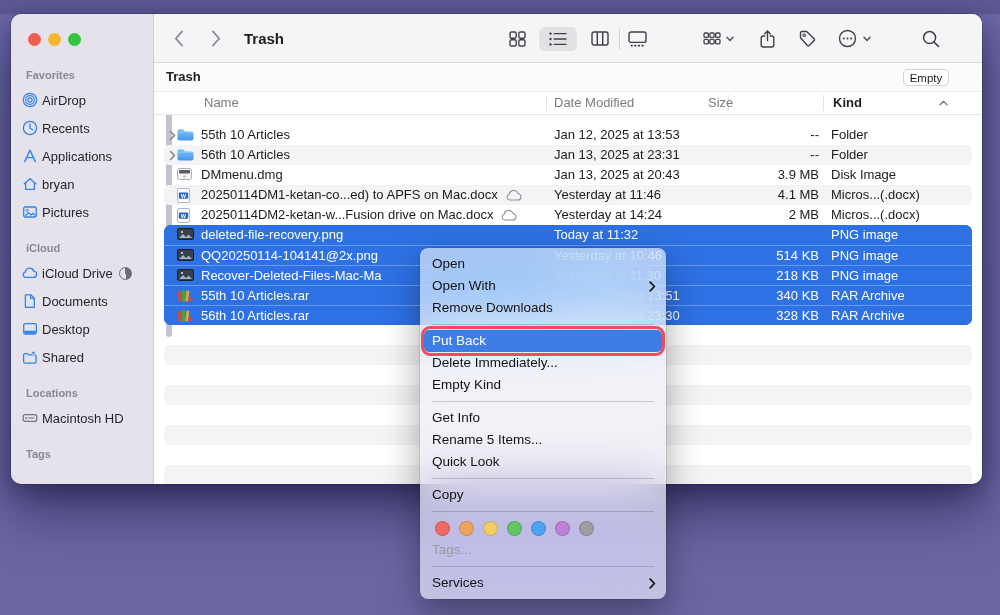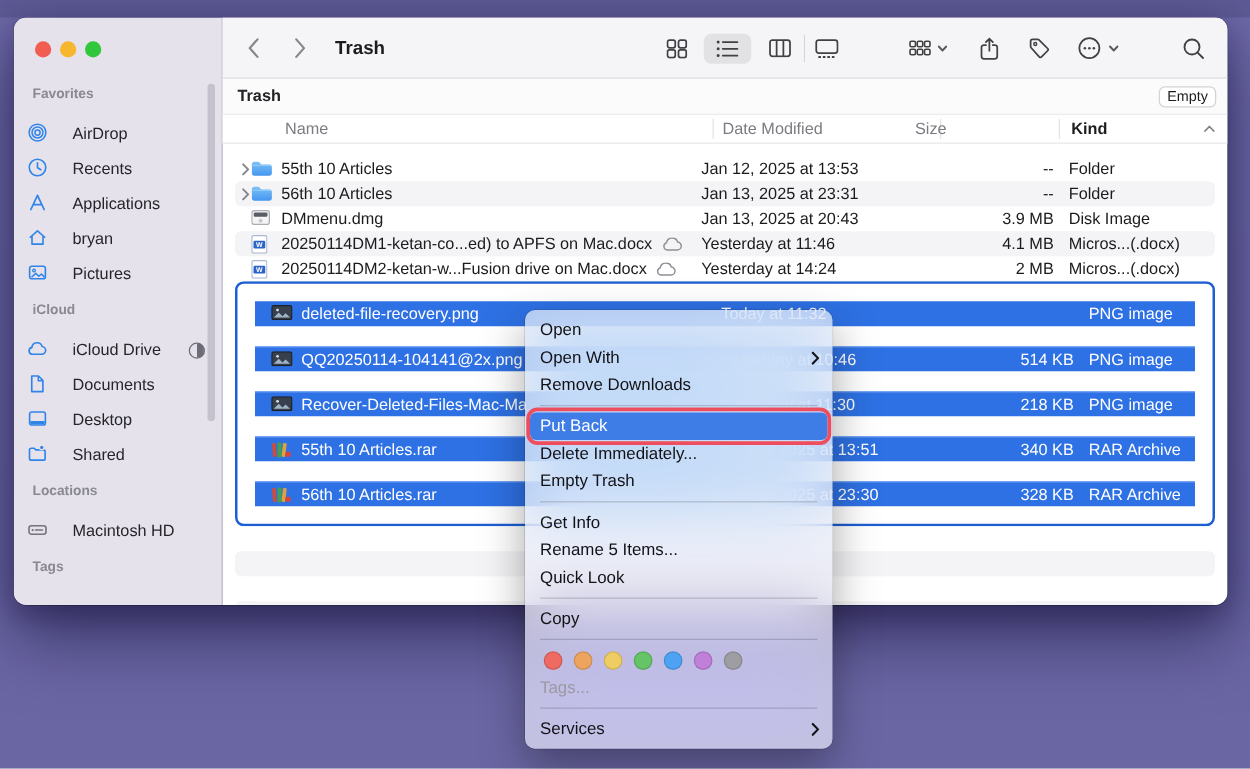--- a/index.html
+++ b/index.html
@@ -2,28 +2,28 @@
 <html><head>
 <meta charset="utf-8">
 <style>
 * { margin:0; padding:0; box-sizing:border-box; }
 body { width:1000px; height:615px; font-family:"Liberation Sans",sans-serif; overflow:hidden; }
 .desktop { position:relative; width:1000px; height:615px;
   background:linear-gradient(180deg,#5e5a95 0,#5e5a95 13px,#6e6aa9 15px,#6a66a4 100%); }
 .window { position:absolute; left:11px; top:14px; width:971px; height:470px; border-radius:10px;
   display:flex; overflow:hidden;
   box-shadow:0 0 0 .5px rgba(0,0,0,.3), 0 25px 55px rgba(15,10,50,.55), 0 8px 22px rgba(15,10,50,.3); }
-.sidebar { width:167px; background:#e5e2ec; position:relative; border-right:1px solid rgba(0,0,0,.09); flex:none; }
+.sidebar { width:143px; background:#e5e2ec; position:relative; border-right:1px solid rgba(0,0,0,.09); flex:none; }
 .lights { position:absolute; top:19px; left:17px; display:flex; gap:7px; }
 .light { width:13px; height:13px; border-radius:50%; }
 .light.red { background:#f25d52; } .light.yellow { background:#f6b62e; } .light.green { background:#30c73c; }
 #side-sections { position:absolute; top:54px; left:0; right:0; }
 .sec-label { height:14px; line-height:14px; padding-left:15px; font-size:11px; font-weight:bold; color:#8a8890; }
 .sec-items { list-style:none; margin:4px 0 15px; }
-.side-item { height:28px; display:flex; align-items:flex-end; padding-left:10px; font-size:13px; color:#26252a;gap:16px; }
+.side-item { height:28px; display:flex; align-items:center; padding-left:10px; font-size:13px; color:#26252a; }
 .side-item .sicon { width:17px; height:17px; flex:none; display:flex; align-items:center; justify-content:center; }
 .side-item .slabel { margin-left:4px; white-space:nowrap; }
 .badge-progress { width:13px; height:13px; border-radius:50%; margin-left:6px;
   border:1.5px solid #6e6c76; background:conic-gradient(#6e6c76 0 50%, transparent 50% 100%); }
 .side-scrollbar { position:absolute; left:155px; top:53px; width:6px; height:270px; border-radius:3px; background:#c5c2cd; }
 .main { flex:1; display:flex; flex-direction:column; background:#fff; min-width:0; }
 .toolbar { height:49px; background:#f5f4f6; border-bottom:1px solid #d9d8dc; position:relative; flex:none; }
 .tbtn { position:absolute; top:0; height:49px; display:flex; align-items:center; }
 .t-title { position:absolute; left:90px; top:0; height:49px; line-height:49px; font-size:15px; font-weight:bold; color:#1c1c1e; }
 .viewbg { position:absolute; left:385px; top:13px; width:38px; height:24px; border-radius:6px; background:#e2e1e4; }
@@ -38,25 +38,25 @@
 .chdiv { position:absolute; top:3px; bottom:3px; width:1px; background:#e4e3e6; }
 .d1 { left:392px; } .d2 { left:574px; } .d3 { left:669px; }
 .sort-icon { position:absolute; left:785px; top:8px; }
 .list { flex:1; position:relative; padding-top:10px; overflow:hidden; }
 .row { height:20px; margin:0 10px; position:relative; font-size:13px; line-height:20px; color:#1b1b1d; }
 .row.striped { background:#f4f4f6; border-radius:5px; }
 .cell { position:absolute; top:0; white-space:nowrap; }
 .c-disc { left:5px; top:5px; }
 .c-icon { left:13px; top:3px; }
 .c-name { left:37px; right:404px; overflow:hidden; display:flex; align-items:center; gap:7px; }
-.c-date { left:373px; }
+.c-date { left:390px; }
 .c-size { left:480px; width:175px; text-align:right; }
 .c-kind { left:667px; right:2px; overflow:hidden; }
 .selwrap { margin:0 10px; border-radius:7px; position:relative; box-shadow:inset 0 0 0 2px #1d5ed3; overflow:hidden; }
-.selwrap .row { margin:16px; background:#2e71e4; color:#fff; border-radius:0; }
+.selwrap .row { margin:0; background:#2e71e4; color:#fff; border-radius:0; }
 .selwrap .row + .row { border-top:1px solid rgba(150,190,255,.55); height:20px; line-height:19px; }
 .menu { position:absolute; left:420px; top:248px; width:246px; border-radius:8px;
   background:rgba(237,238,245,.68); backdrop-filter:blur(26px) saturate(1.9); -webkit-backdrop-filter:blur(26px) saturate(1.9);
   box-shadow:0 0 0 .5px rgba(0,0,0,.2), 0 14px 36px rgba(0,0,0,.35); padding:5px 0; z-index:9; }
 .mi { height:22px; line-height:22px; padding:0 12px; font-size:13.5px; color:#121216; position:relative; }
 .mi .sub-arrow { position:absolute; right:10px; top:6px; }
 .mi.putback { background:#3e7ce6; color:#fff; margin:0 4px; padding:0 8px; border-radius:5px; }
 .mi.putback::after { content:''; position:absolute; inset:-4px -3px; border:3px solid #ee4d5e; border-radius:9px; pointer-events:none; }
 .mi.tagslabel { color:#9b99a4; }
 .msep { height:1px; margin:5px 12px; background:rgba(60,60,67,.24); }
@@ -513,21 +513,21 @@
       <div class="mi"><span>Open</span></div>
       <div class="mi"><span>Open With</span><span class="sub-arrow">
           <svg width="7" height="11" viewBox="0 0 7 11">
             <path d="M1.2 1.2l4.2 4.3-4.2 4.3" fill="none" stroke="currentColor" stroke-width="1.7" stroke-linecap="round" stroke-linejoin="round"></path>
           </svg>
         </span></div>
       <div class="mi"><span>Remove Downloads</span></div>
       <div class="msep"></div>
       <div class="mi putback"><span>Put Back</span></div>
       <div class="mi"><span>Delete Immediately...</span></div>
-      <div class="mi"><span>Empty Trash</span></div>
+      <div class="mi"><span>Empty Kind</span></div>
       <div class="msep"></div>
       <div class="mi"><span>Get Info</span></div>
       <div class="mi"><span>Rename 5 Items...</span></div>
       <div class="mi"><span>Quick Look</span></div>
       <div class="msep"></div>
       <div class="mi"><span>Copy</span></div>
       <div class="msep"></div>
       <div class="dotsrow">
         <span class="dot" style="background: rgb(238, 106, 98);"></span>
         <span class="dot" style="background: rgb(237, 164, 94);"></span>

